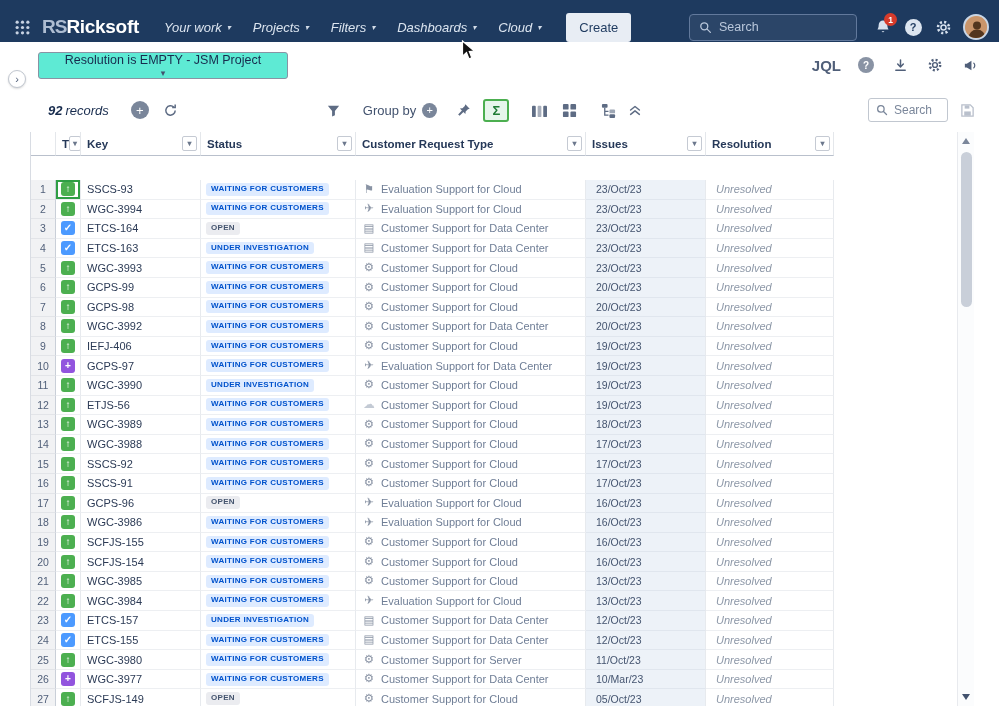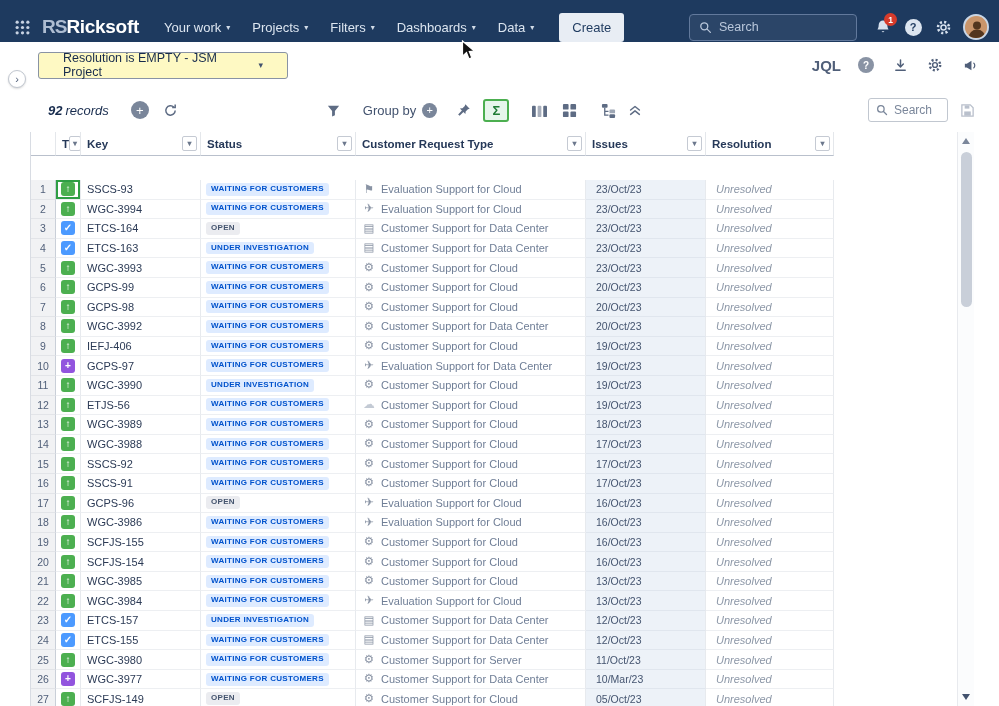--- a/index.html
+++ b/index.html
@@ -8,21 +8,21 @@
   .screen { position:relative; width:999px; height:706px; background:#fff; overflow:hidden; }
 
   
   .topnav { position:absolute; top:0; left:0; right:0; height:54px; background:#1E3A5F;
             display:flex; align-items:center; padding:0 10px 0 8px; gap:2px; }
   .appgrid { width:28px; height:28px; display:flex; align-items:center; justify-content:center;
              color:#C7D2E2; border-radius:3px; cursor:pointer; }
   .logo { display:flex; align-items:baseline; margin:0 12px 0 4px; cursor:pointer; }
   .logo-rs { font-weight:bold; font-size:19px; color:#AEBDD2; letter-spacing:-1px; }
   .logo-name { font-weight:bold; font-size:19px; color:#FFFFFF; letter-spacing:-0.3px; }
-  .nav-items { display:flex; height:42px; }
+  .nav-items { display:flex; height:42px;font-style:italic; }
   .nav-item { display:flex; align-items:center; gap:5px; padding:0 11px; font-size:13px;
               color:#DCE5F0; cursor:pointer; border-bottom:3px solid transparent; border-top:3px solid transparent; }
   .nav-item.active { border-bottom-color:#CFDCEF; }
   .nav-item .caret { font-size:8px; opacity:.95; }
   .create-btn { margin-left:12px; background:#E8EDF4; color:#1E3A5F; border:none; border-radius:3px;
                 font-size:13px; padding:7px 13px; font-family:inherit; cursor:pointer; }
   .spacer { flex:1; }
   .nav-search { display:flex; align-items:center; gap:7px; width:168px; height:27px;
                 border:1px solid #62799C; border-radius:4px; padding:0 9px; color:#B9C7DB;
                 background:rgba(255,255,255,.06); margin-right:10px; }
@@ -37,21 +37,21 @@
   .help-circle { width:17px; height:17px; border-radius:50%; background:#DCE5F0; color:#1E3A5F;
                  font-size:11px; font-weight:bold; display:flex; align-items:center; justify-content:center; }
   .avatar { width:26px; height:26px; border-radius:50%; overflow:hidden; border:2px solid #C9D6E6;
             margin-left:4px; cursor:pointer; background:#D7A77A; }
 
   
   .filterbar { position:absolute; top:42px; left:0; right:0; height:46px; background:#fff;
                display:flex; align-items:center; padding:0 20px 0 38px; }
   .saved-filter { display:flex; align-items:center; justify-content:space-between; width:250px;
                   height:27px; border:1px solid #8993A4; border-radius:3px; padding:0 24px;
-                  font-size:12.5px; color:#172B4D; cursor:pointer; background:#fef9c3; }
+                  font-size:12.5px; color:#172B4D; cursor:pointer; background:#5eead4;flex-direction:column; }
   .saved-filter .caret { font-size:9px; color:#42526E; }
   .fb-right { margin-left:auto; display:flex; align-items:center; gap:17px; color:#505F79; }
   .jql-label { font-size:15px; font-weight:bold; color:#505F79; cursor:pointer; }
   .fb-help { width:16px; height:16px; border-radius:50%; background:#8993A4; color:#fff;
              font-size:10px; font-weight:bold; display:flex; align-items:center; justify-content:center; cursor:pointer; }
   .fb-icon { width:18px; height:18px; display:flex; align-items:center; justify-content:center;
              color:#505F79; cursor:pointer; }
   .expander { position:absolute; left:8px; top:70px; width:18px; height:18px; border-radius:50%;
               border:1px solid #C1C7D0; background:#fff; box-shadow:0 1px 2px rgba(0,0,0,.15);
               display:flex; align-items:center; justify-content:center; font-size:11px; color:#505F79;
@@ -184,21 +184,21 @@
         </span>
         <span class="nav-item">
           <span>Filters</span>
           <span class="caret">▾</span>
         </span>
         <span class="nav-item">
           <span>Dashboards</span>
           <span class="caret">▾</span>
         </span>
         <span class="nav-item">
-          <span>Data</span>
+          <span>Cloud</span>
           <span class="caret">▾</span>
         </span>
       </nav>
     <button class="create-btn">Create</button>
     <div class="spacer"></div>
     <div class="nav-search">
       <span style="display:flex;">
         <svg viewBox="0 0 16 16" width="13" height="13">
             <circle cx="6.5" cy="6.5" r="4.3" fill="none" stroke="currentColor" stroke-width="1.6"></circle>
             <line x1="10" y1="10" x2="14" y2="14" stroke="currentColor" stroke-width="1.6" stroke-linecap="round"></line>

